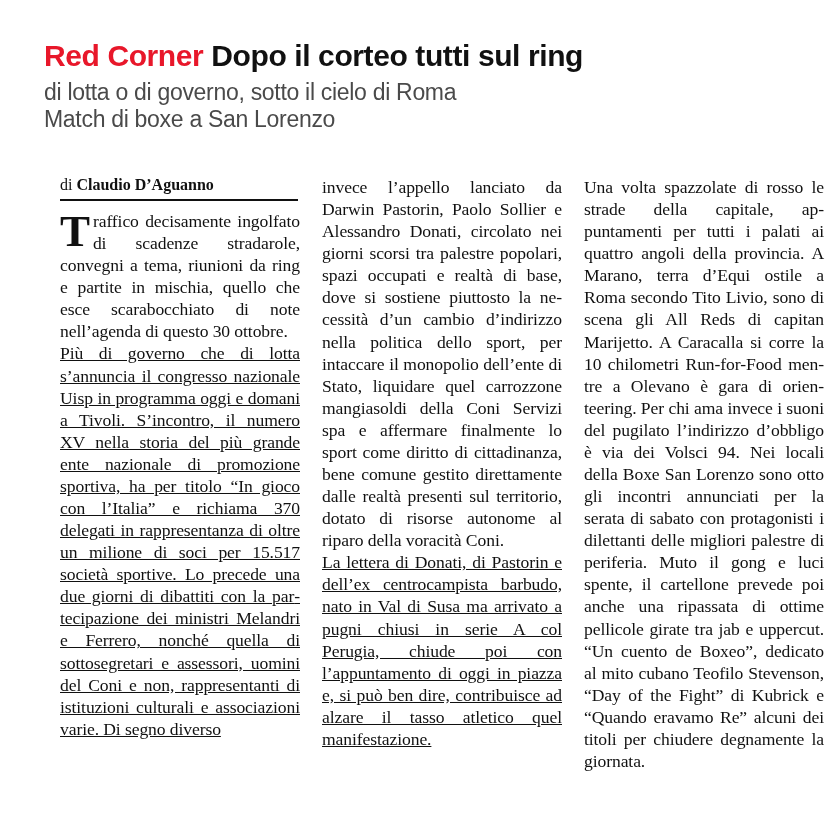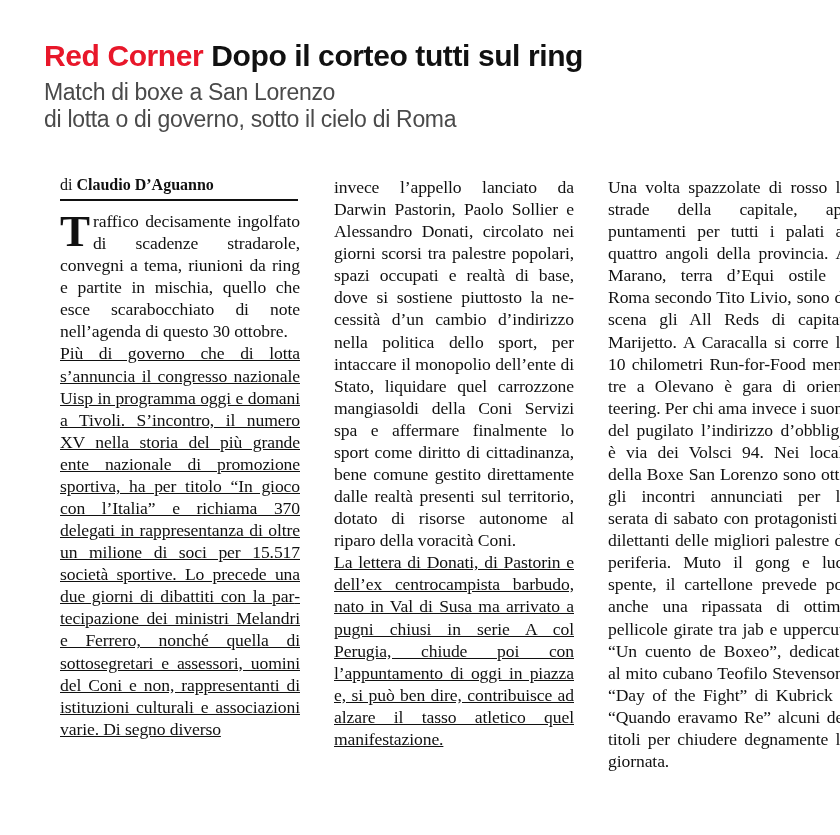--- a/index.html
+++ b/index.html
@@ -50,21 +50,21 @@
   .subhead div { white-space: nowrap; }
 
   
   .columns {
     position: absolute;
     top: 176px;
     left: 38px;
     right: 38px;
     bottom: 8px;
     display: flex;
-    gap: 34px;
+    gap: 22px;
   }
   .col {
     width: 240px;
     flex: 0 0 240px;
     position: relative;
   }
   .byline {
     font-family: "Liberation Serif", serif;
     font-size: 16px;
     padding-bottom: 5px;
@@ -105,22 +105,22 @@
 </head>
 <body>
 
 <div class="page">
 
   <h1 class="headline">
     <span class="kicker">Red Corner</span><span> </span><span class="headline-main">Dopo il corteo tutti sul ring</span>
   </h1>
 
   <div class="subhead">
+    <div>di lotta o di governo, sotto il cielo di Roma</div>
     <div>Match di boxe a San Lorenzo</div>
-    <div>di lotta o di governo, sotto il cielo di Roma</div>
   </div>
 
   <div class="columns">
 
     <div class="col col1">
       <div class="byline">
         <span class="di">di</span>
         <span class="author">Claudio D’Aguanno</span>
       </div>
       <div class="body-text">

